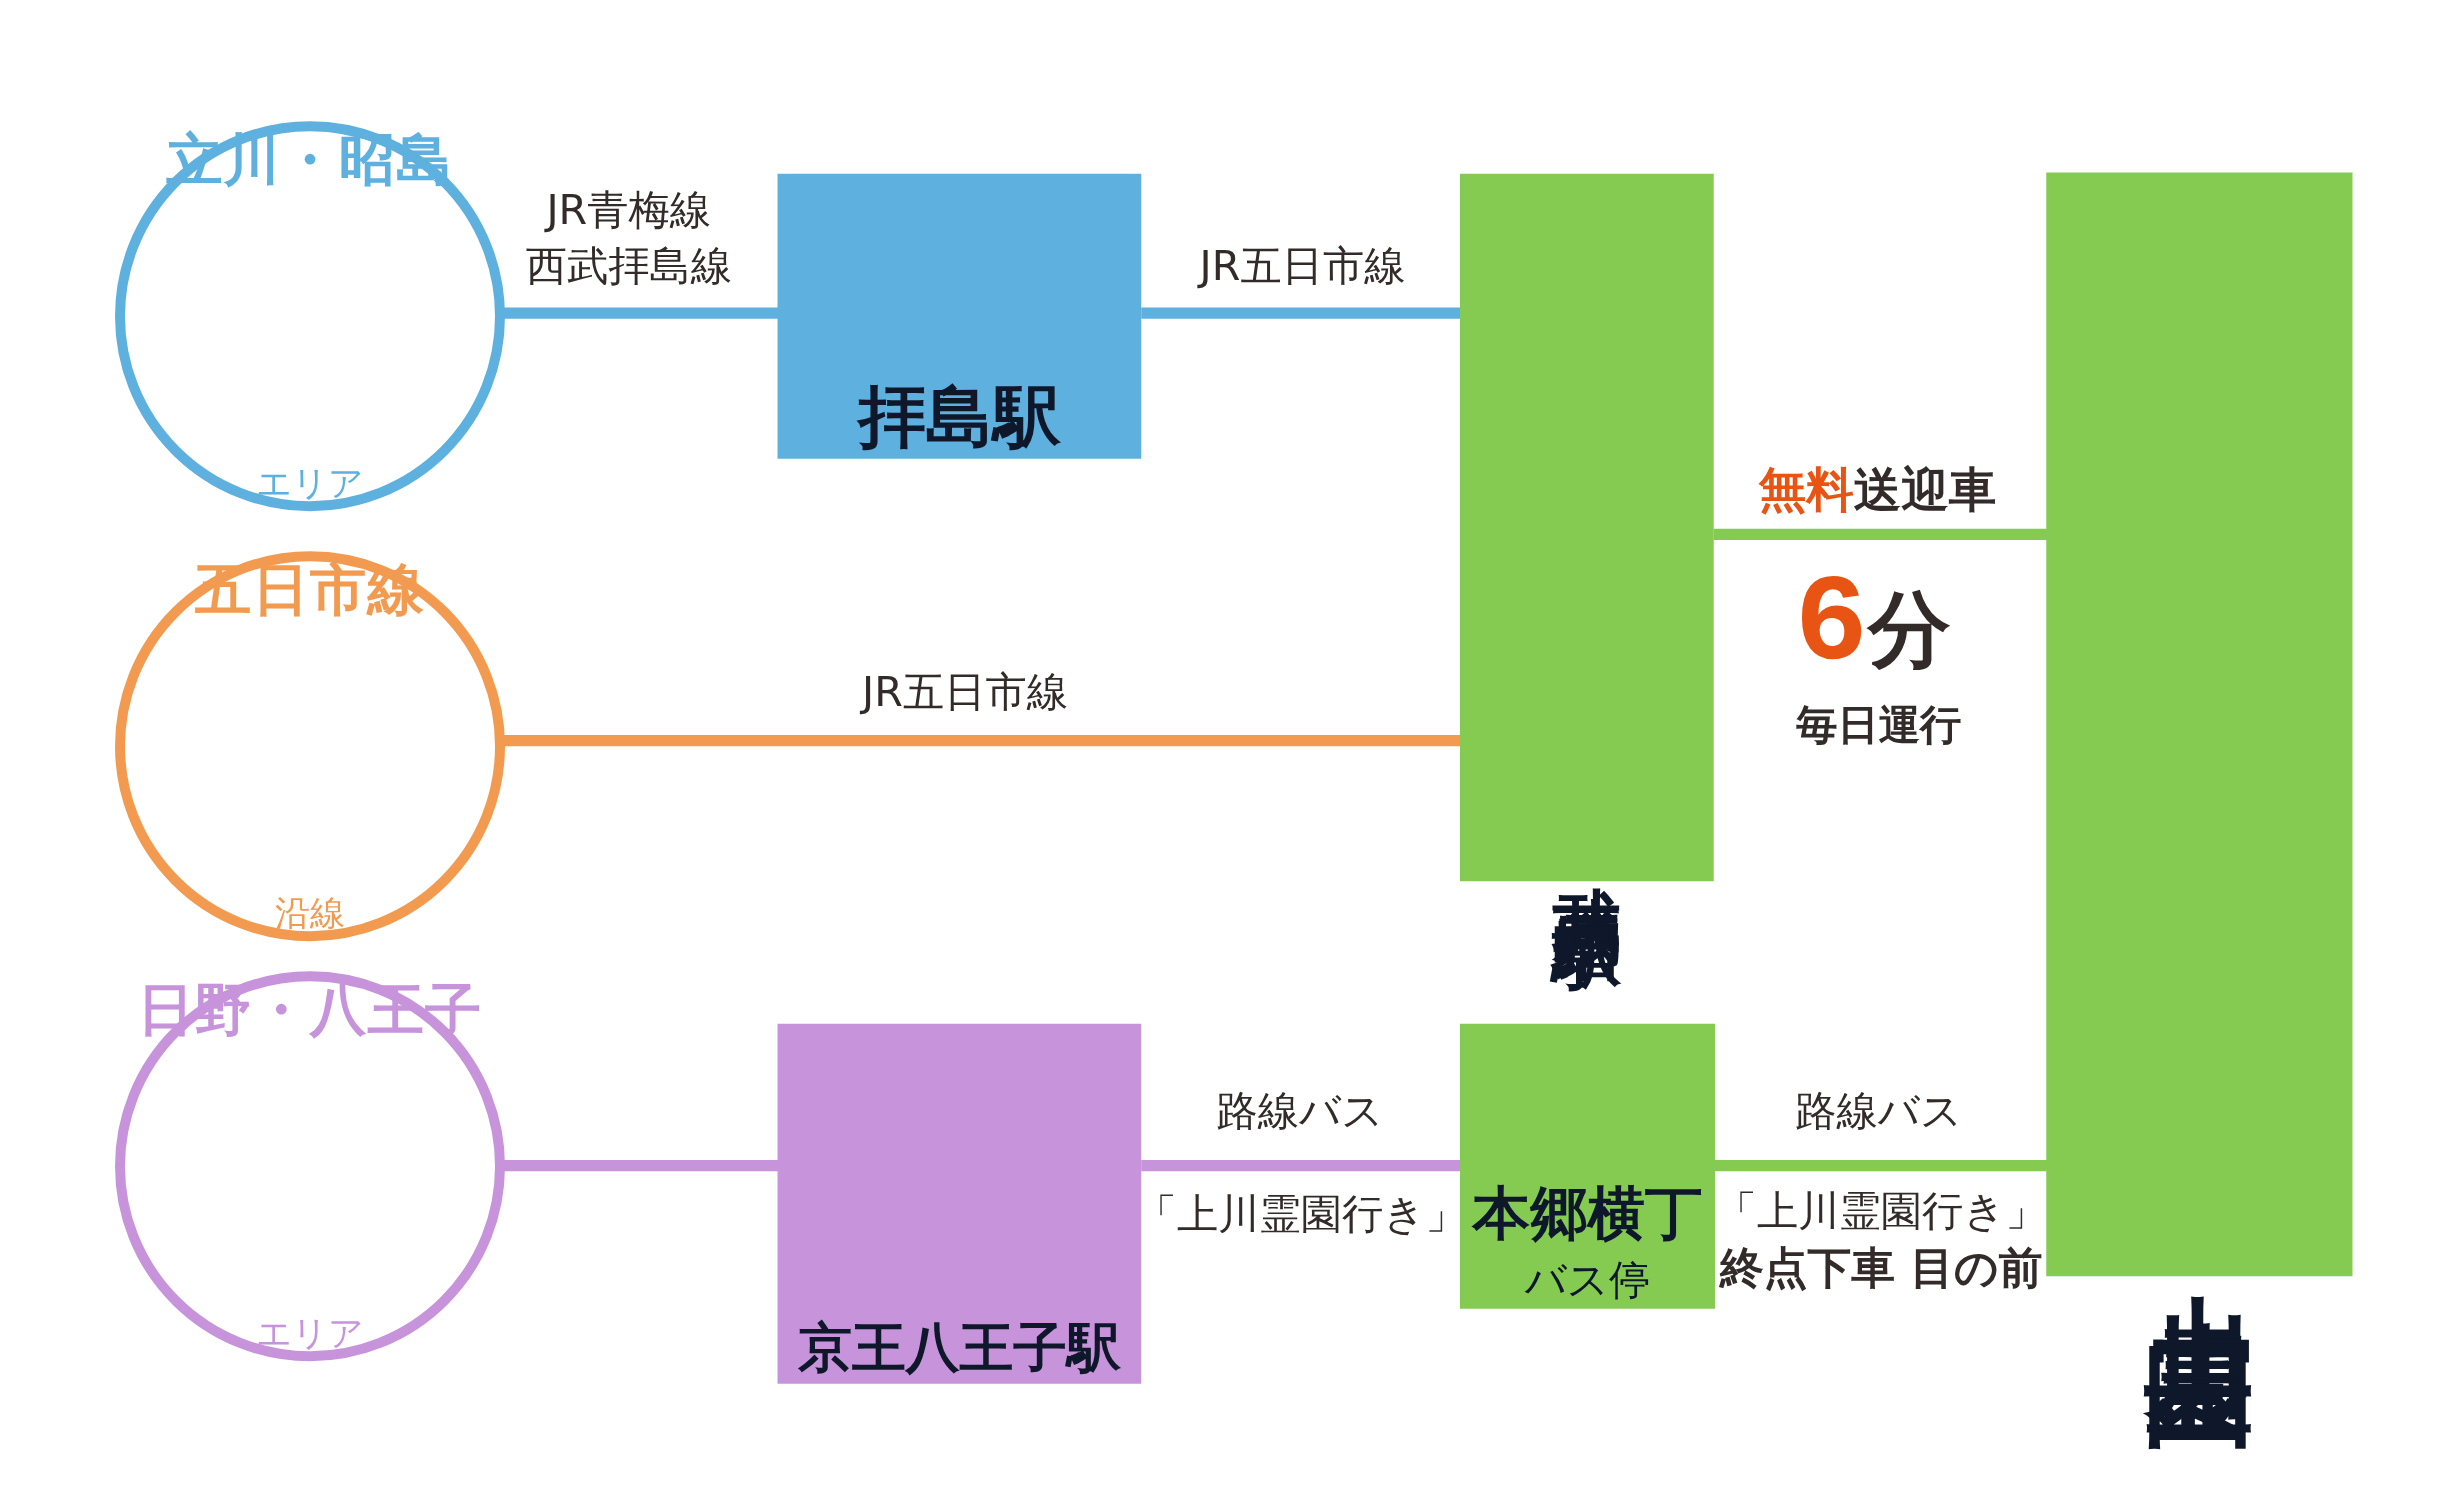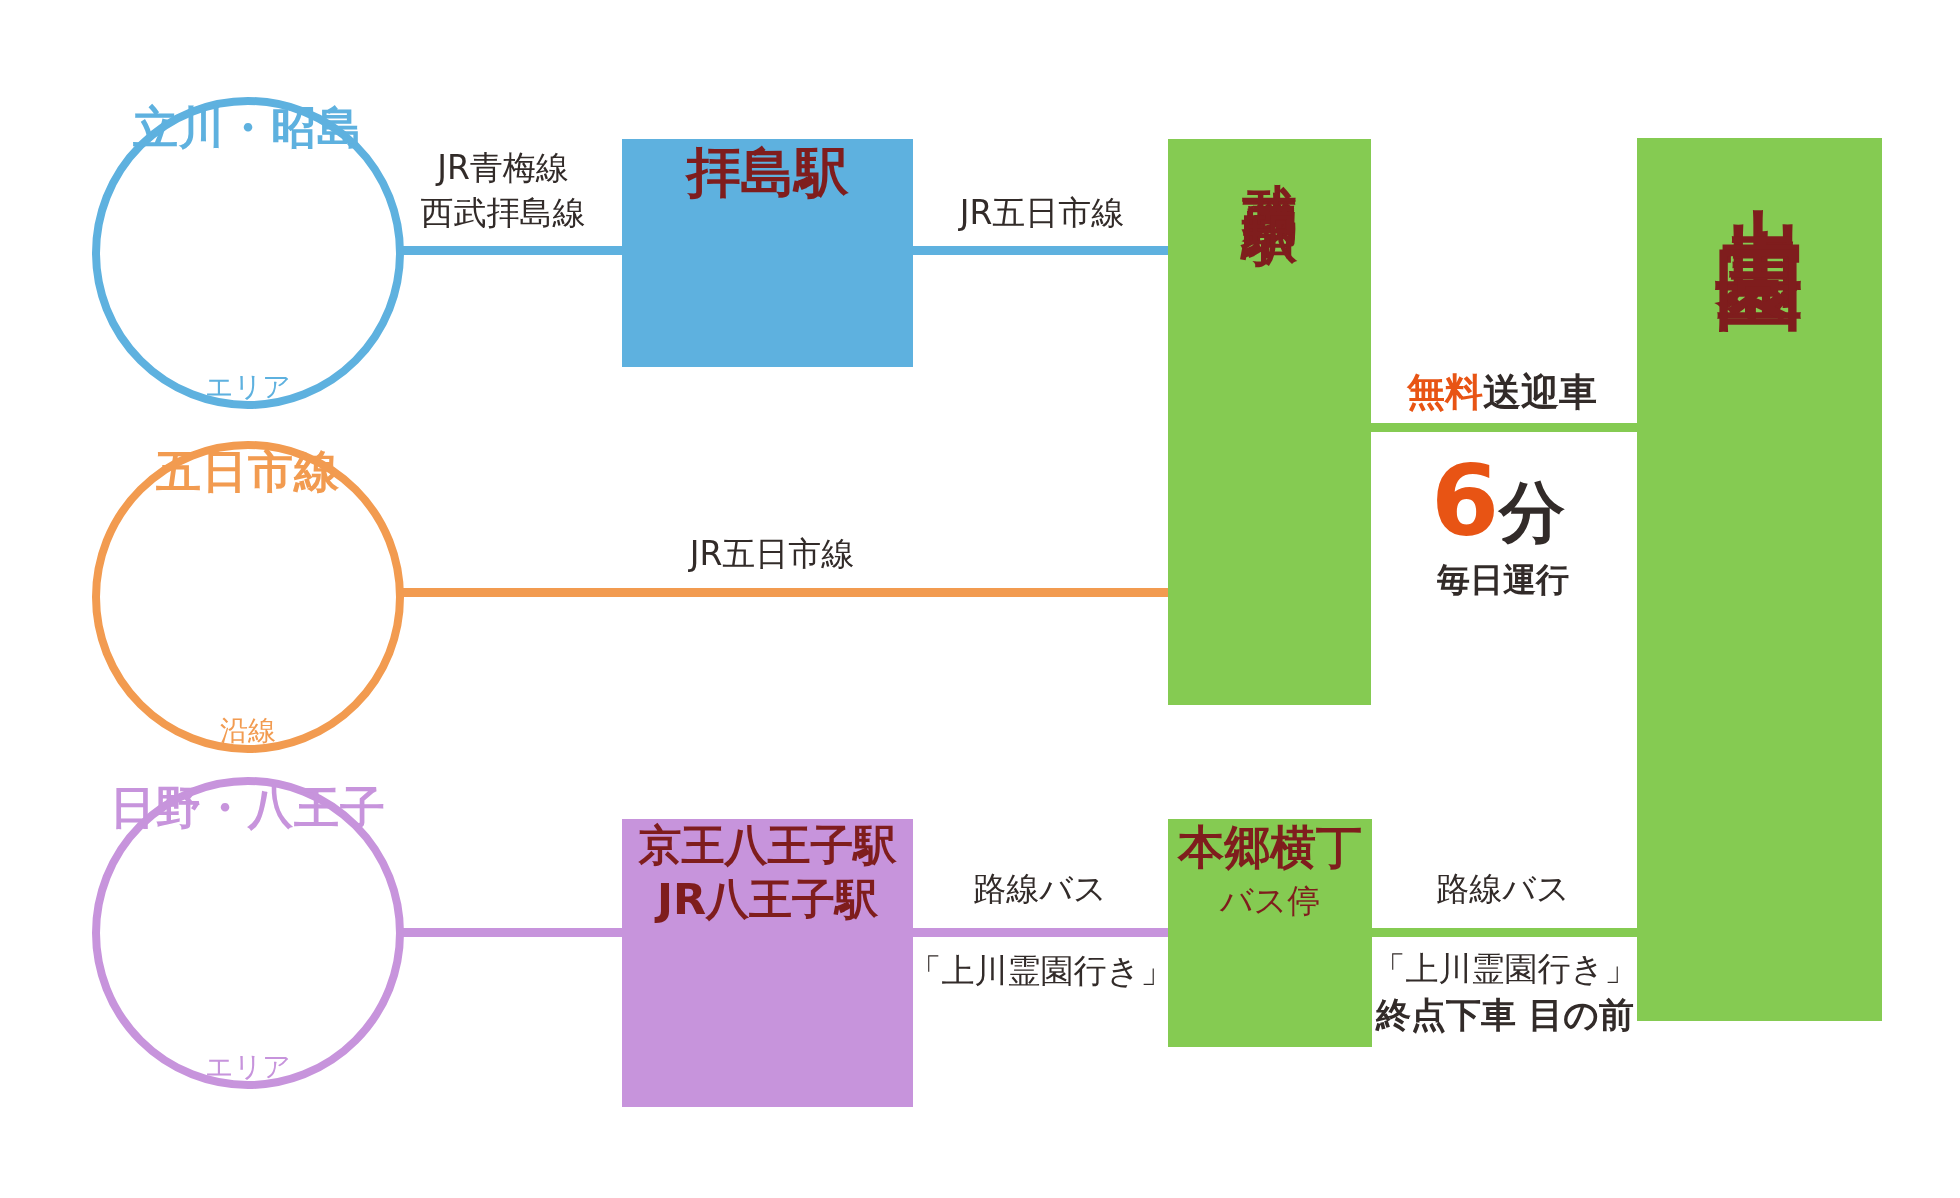--- a/index.html
+++ b/index.html
@@ -43,22 +43,22 @@
   .hline{position:absolute;height:9px;}
   .l-blue{background:var(--blue);}
   .l-orange{background:var(--orange);}
   .l-purple{background:var(--purple);}
   .l-green{background:var(--green);}
 
   
   .station{
     position:absolute;
     display:flex;flex-direction:column;
-    align-items:center;justify-content:flex-start;
-    color:#7f1d1d;font-weight:bold;text-align:center;
+    align-items:center;justify-content:flex-end;
+    color:#0f172a;font-weight:bold;text-align:center;
     line-height:1.25;
     box-sizing:border-box;
   }
   .b-blue{background:var(--blue);}
   .b-green{background:var(--green);}
   .b-purple{background:var(--purple);}
   .vertical{
     writing-mode:vertical-rl;
     text-orientation:upright;
   }
@@ -70,21 +70,21 @@
     font-size:33px;
     color:var(--dark);
     white-space:nowrap;
     text-align:center;
     line-height:1.35;
   }
   .lbl.bold{font-weight:bold;}
   .accent{color:var(--accent);}
 
   .shuttle-name{position:absolute;transform:translateX(-50%);font-size:38px;font-weight:bold;white-space:nowrap;line-height:1;}
-  .shuttle-time{position:absolute;transform:translateX(-50%);white-space:nowrap;line-height:1;font-weight:bold;}
+  .shuttle-time{position:absolute;transform:translateX(-50%);white-space:nowrap;line-height:1;font-weight:bold;font-family:Liberation Mono, monospace;}
   .shuttle-time .num{font-size:98px;}
   .shuttle-time .unit{font-size:66px;}
   .shuttle-sched{position:absolute;transform:translateX(-50%);font-size:33px;font-weight:bold;white-space:nowrap;line-height:1;}
 </style>
 </head>
 <body>
 
 <div class="canvas">
 
   <div class="hline l-blue" style="left:400px;top:246px;width:223px;"></div>
@@ -111,21 +111,20 @@
   <div class="station b-blue" style="left:622px;top:139px;width:291px;height:228px;font-size:54px;">
     <span>拝島駅</span>
   </div>
 
   <div class="station b-green" style="left:1168px;top:139px;width:203px;height:566px;">
     <span class="vertical" style="font-size:55px;letter-spacing:8px;">武蔵増戸駅</span>
   </div>
 
   <div class="station b-purple" style="left:622px;top:819px;width:291px;height:288px;font-size:43px;">
     <span>京王八王子駅</span>
-    <span>JR八王子駅</span>
   </div>
 
   <div class="station b-green" style="left:1168px;top:819px;width:204px;height:228px;gap:6px;">
     <span style="font-size:46px;">本郷横丁</span>
     <span style="font-size:33px;font-weight:normal;font-family:Liberation Mono, monospace;">バス停</span>
   </div>
 
   <div class="station b-green" style="left:1637px;top:138px;width:245px;height:883px;">
     <span class="vertical" style="font-size:88px;letter-spacing:14px;">上川霊園</span>
   </div>

